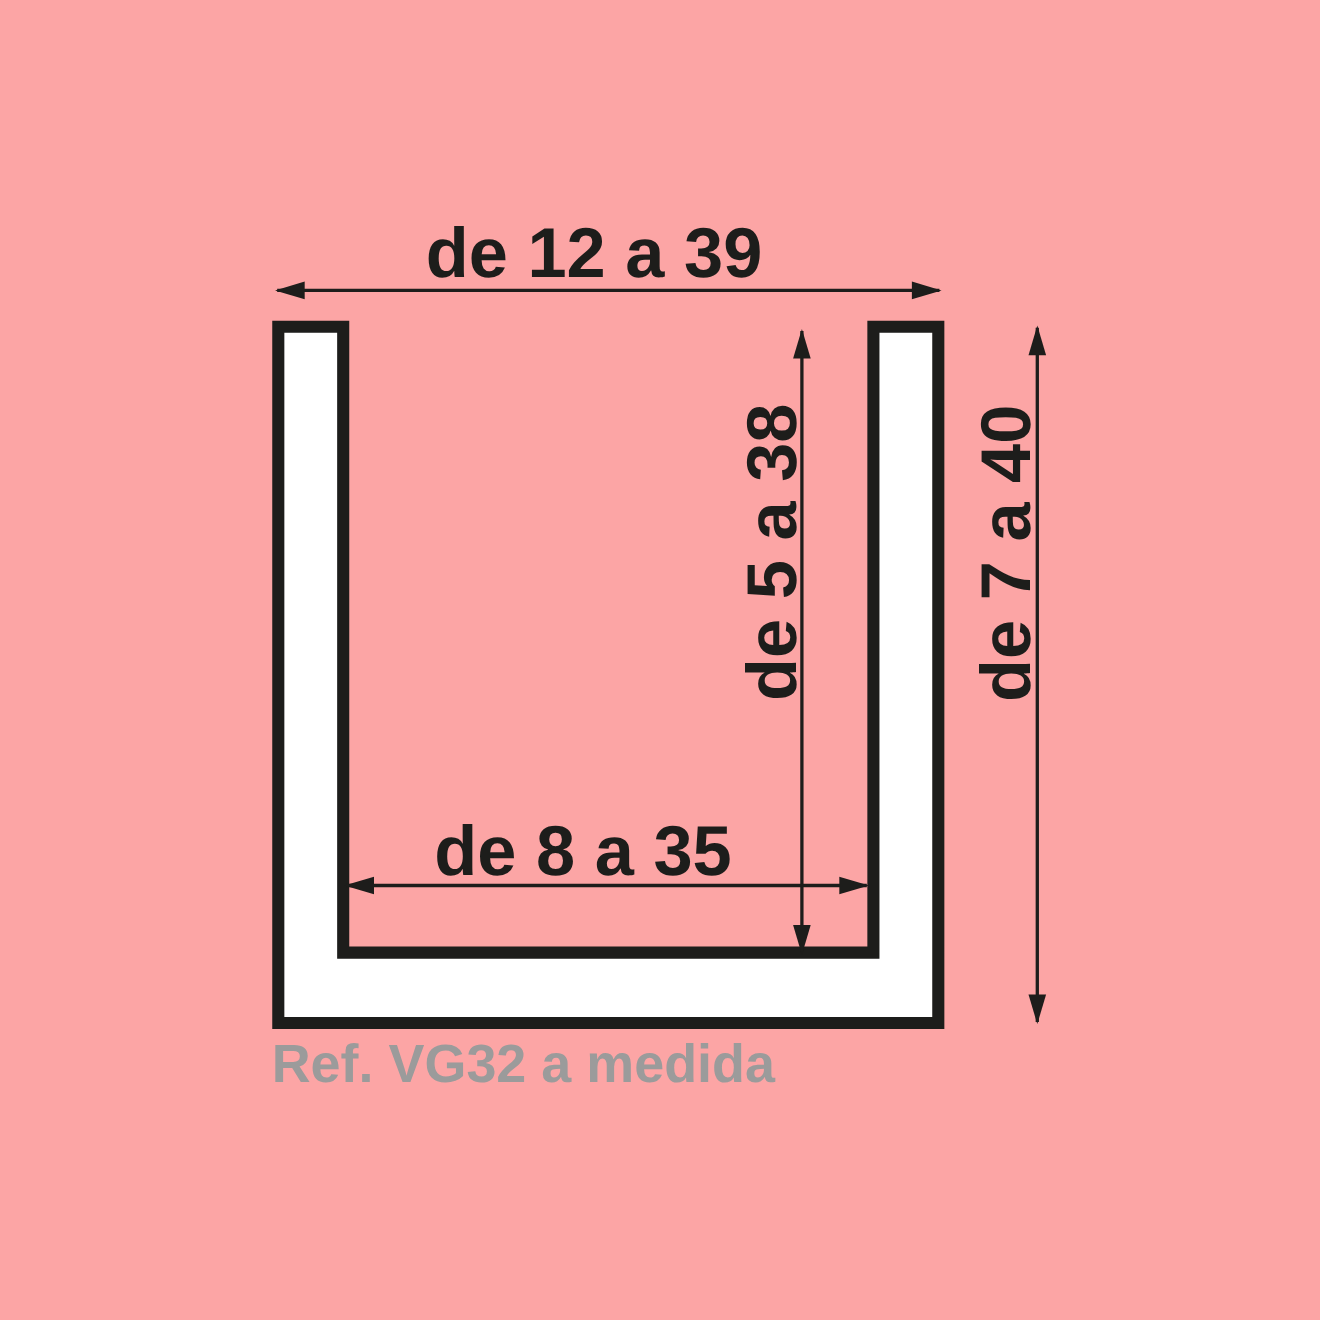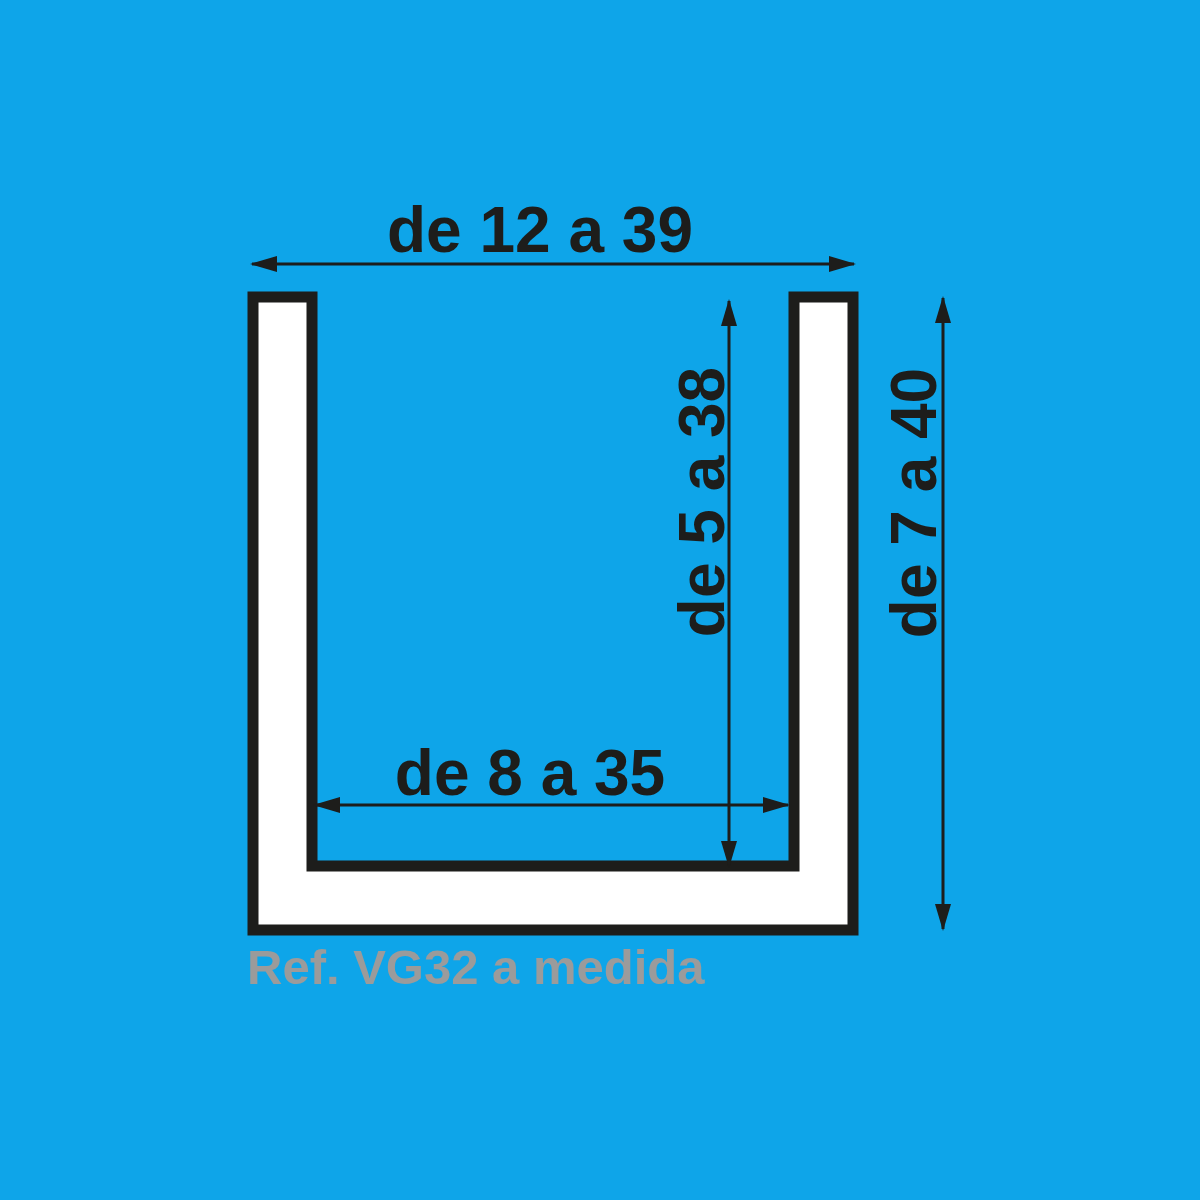--- a/index.html
+++ b/index.html
@@ -4,21 +4,21 @@
 <style>
   html, body {
     margin: 0;
     padding: 0;
     background: #ffffff;
   }
   .page {
     position: relative;
     width: 1200px;
     height: 1200px;
-    background: #0ea5e9;
+    background: #fca5a5;
     overflow: hidden;
   }
   svg {
     display: block;
   }
   .profile-outline {
     fill: #ffffff;
     stroke: #1d1d1b;
     stroke-width: 11;
     stroke-linejoin: miter;

